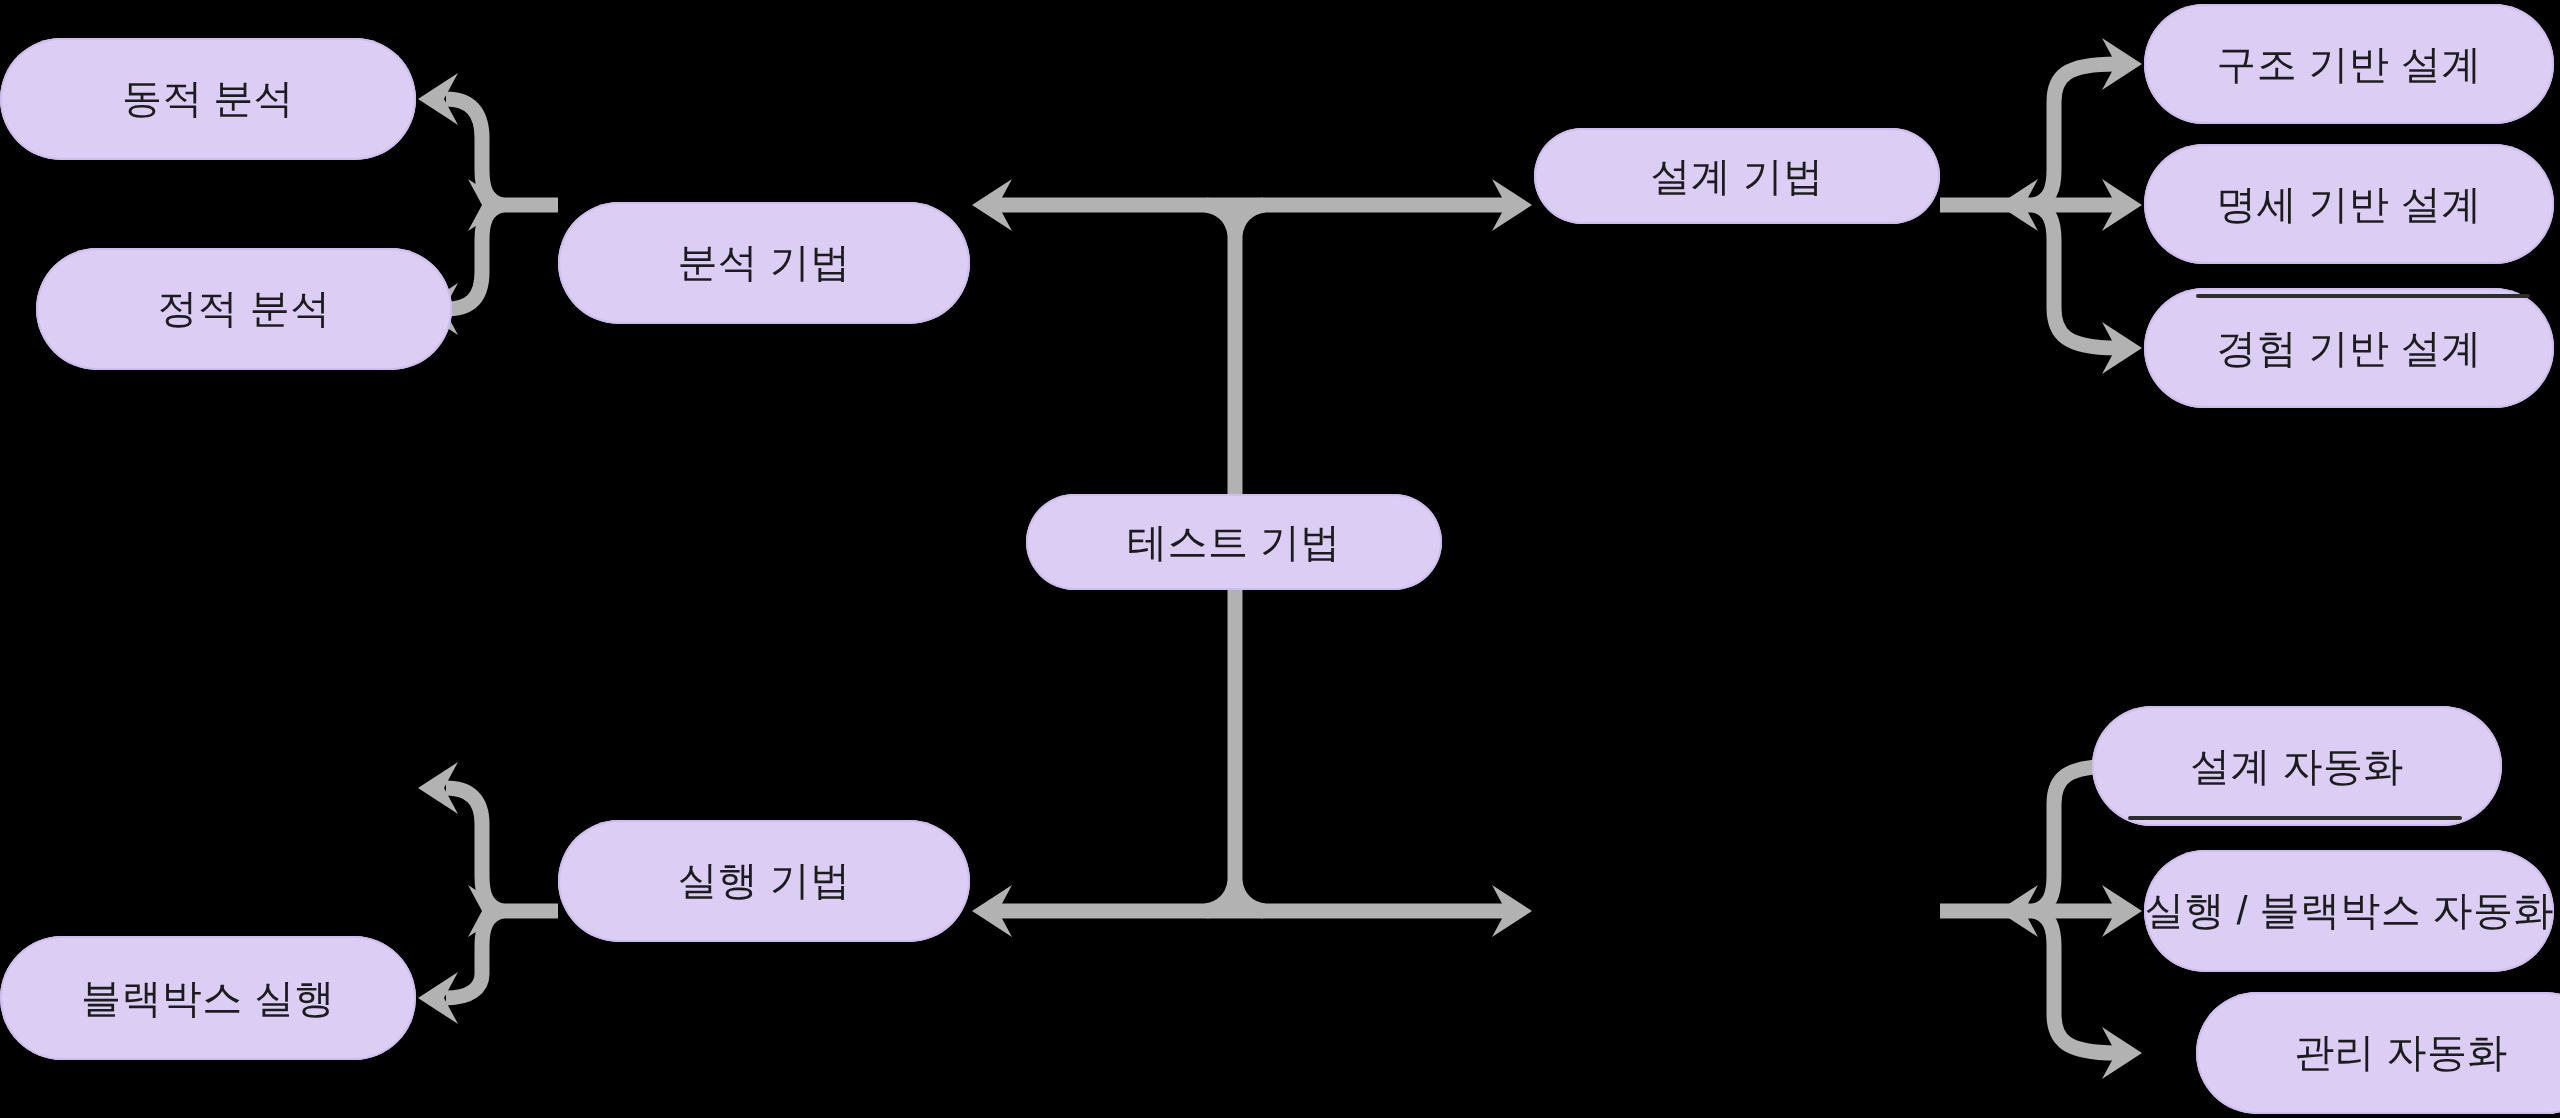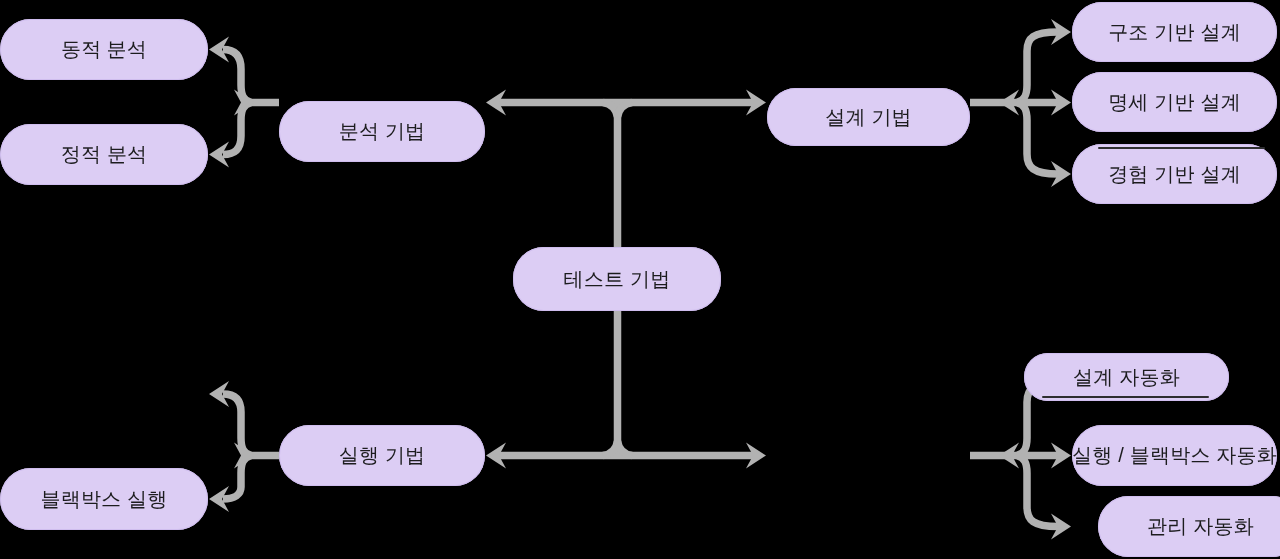--- a/index.html
+++ b/index.html
@@ -86,57 +86,57 @@
       <path class="ln" d="M 970 455.5 L 1058 455.5"></path>
       <path class="ln" d="M 1017 455.5 C 1025 453.5 1027 447 1027 438 L 1027 402 C 1027 389 1033 383 1058 383"></path>
       <path class="ln" d="M 1017 455.5 C 1025 457.5 1027 464 1027 473 L 1027 507 C 1027 520 1033 526.5 1058 526.5"></path>
       <polygon class="ah" points="1071,383 1051,370 1058,383 1051,396"></polygon>
       <polygon class="ah" points="1071,455.5 1051,442.5 1058,455.5 1051,468.5"></polygon>
       <polygon class="ah" points="1071,526.5 1051,513.5 1058,526.5 1051,539.5"></polygon>
       <polygon class="ah" points="999,455.5 1019,442.5 1012,455.5 1019,468.5"></polygon>
     </g>
   </svg>
 
-  <div class="node" style="left:513px;top:247px;width:208px;height:64px;">
+  <div class="node" style="left:513px;top:247px;width:208px;height:48px;">
     <span class="node-label">테스트 기법</span>
   </div>
 
   <div class="node" style="left:279px;top:72px;width:206px;height:61px;margin-top:29px;">
     <span class="node-label">분석 기법</span>
   </div>
-  <div class="node" style="left:767px;top:88px;width:203px;height:58px;">
+  <div class="node" style="left:767px;top:64px;width:203px;height:48px;">
     <span class="node-label">설계 기법</span>
   </div>
-  <div class="node" style="left:279px;top:425px;width:206px;height:61px;">
+  <div class="node" style="left:279px;top:410px;width:206px;height:61px;">
     <span class="node-label">실행 기법</span>
   </div>
 
   <div class="node" style="left:0px;top:19px;width:208px;height:61px;font-family:Liberation Serif, serif;">
     <span class="node-label">동적 분석</span>
   </div>
-  <div class="node" style="left:0px;top:124px;width:208px;height:61px;">
+  <div class="node" style="left:18px;top:124px;width:208px;height:61px;">
     <span class="node-label">정적 분석</span>
   </div>
 
   <div class="node" style="left:1072px;top:2px;width:205px;height:60px;">
     <span class="node-label">구조 기반 설계</span>
   </div>
   <div class="node" style="left:1072px;top:144px;width:205px;height:60px;">
     <div class="artifact-line artifact-top"></div>
     <span class="node-label">경험 기반 설계</span>
   </div>
   <div class="node" style="left:1072px;top:72px;width:205px;height:60px;">
     <span class="node-label">명세 기반 설계</span>
   </div>
 
   <div class="node" style="left:0px;top:468px;width:208px;height:62px;">
     <span class="node-label">블랙박스 실행</span>
   </div>
 
-  <div class="node" style="left:1024px;top:353px;width:205px;height:48px;">
+  <div class="node" style="left:1046px;top:353px;width:205px;height:60px;">
     <div class="artifact-line artifact-bottom"></div>
     <span class="node-label">설계 자동화</span>
   </div>
   <div class="node" style="left:1072px;top:425px;width:205px;height:61px;">
     <span class="node-label">실행 / 블랙박스 자동화</span>
   </div>
   <div class="node" style="left:1098px;top:496px;width:205px;height:61px;justify-content:center;">
     <span class="node-label">관리 자동화</span>
   </div>
 

